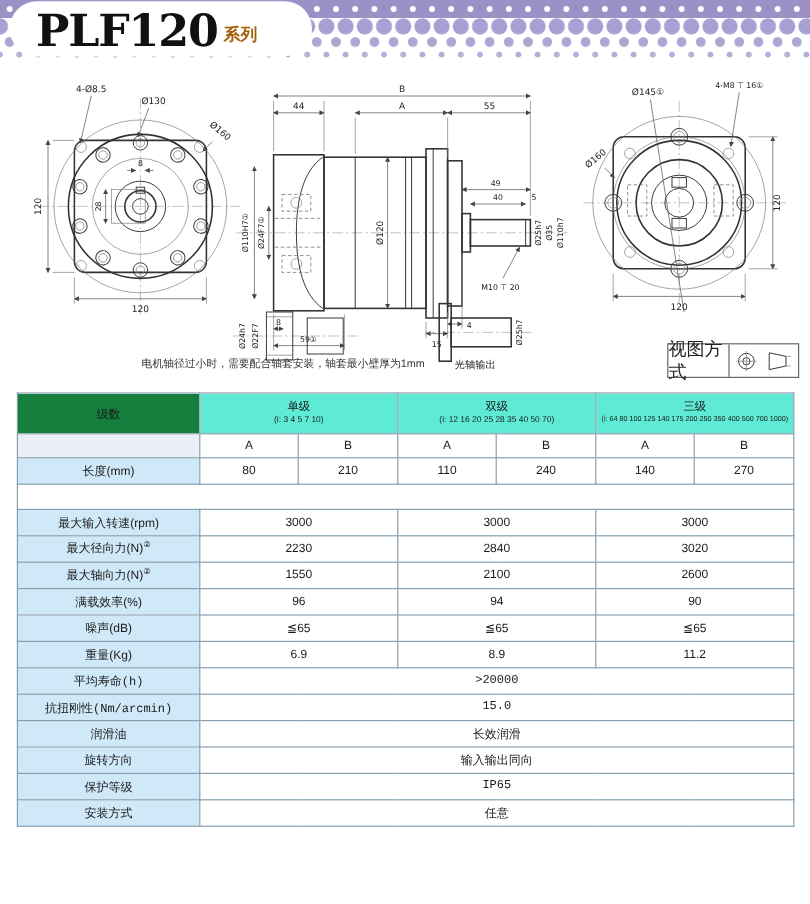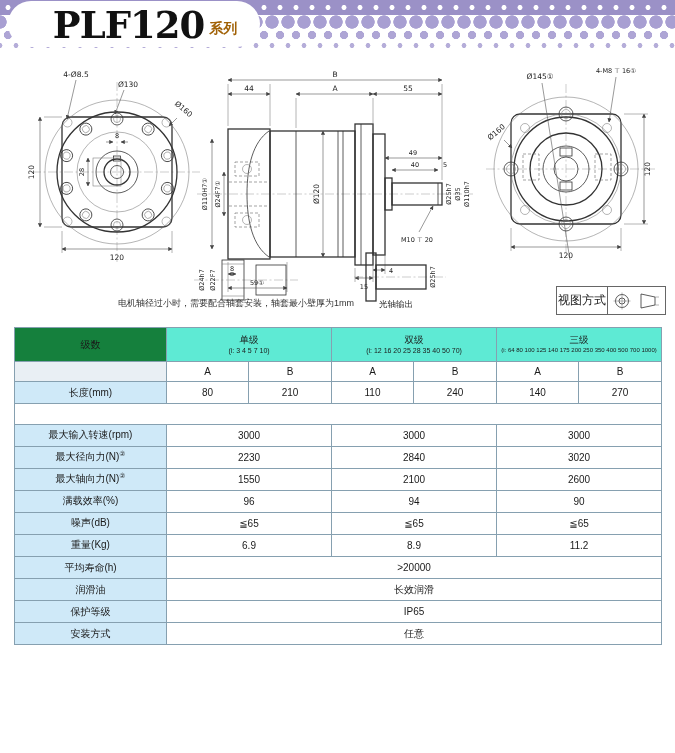--- a/index.html
+++ b/index.html
@@ -14,21 +14,21 @@
       background-image:radial-gradient(circle at center,#ffffff 2.2px,rgba(255,255,255,0) 2.8px);
       background-size:16px 15px;}
   .s2{height:14px;background-image:radial-gradient(circle at center,#a89fd2 6.4px,rgba(168,159,210,0) 7px);
       background-size:16px 14px;background-position:8px 50%;}
   .s3{height:12px;background-image:radial-gradient(circle at center,#aea5d5 3.8px,rgba(174,165,213,0) 4.4px);
       background-size:16px 12px;background-position:0 50%;}
   .s4{height:9px;background-image:radial-gradient(circle at center,#b5add9 2.2px,rgba(181,173,217,0) 2.7px);
       background-size:16px 9px;background-position:8px 50%;}
   .title-blob{
     position:absolute;left:8px;top:1px;width:252px;height:46px;background:#ffffff;
-    border-radius:24px;display:flex;align-items:flex-end;padding:0 0 2px 22px;box-sizing:border-box;justify-content:center;
+    border-radius:24px;display:flex;align-items:flex-end;padding:0 0 2px 22px;box-sizing:border-box;
   }
   .title-main{font-family:"DejaVu Serif",serif;font-weight:bold;font-size:37px;line-height:40px;
     color:#111;letter-spacing:-1px;}
   .title-suffix{font-size:14px;font-weight:bold;color:#a16207;margin:0 0 7px 5px;}
   
   .dwg{position:absolute;}
   svg{overflow:visible;}
   .ol{stroke:#333;fill:none;stroke-width:1.3;}          
   .ol2{stroke:#333;fill:none;stroke-width:0.8;}         
   .tl{stroke:#777;fill:none;stroke-width:0.55;}         
@@ -36,36 +36,36 @@
   .cl{stroke:#999;fill:none;stroke-width:0.5;stroke-dasharray:9 2.5 2 2.5;}  
   .hd{stroke:#666;fill:none;stroke-width:0.6;stroke-dasharray:3 2;}          
   .dt{fill:#222;font-size:7.5px;font-family:"DejaVu Sans",sans-serif;text-anchor:middle;}
   .dts{fill:#222;font-size:6.5px;font-family:"DejaVu Sans",sans-serif;text-anchor:middle;}
   .note-text{position:absolute;left:118px;top:297px;width:300px;font-size:9px;color:#333;}
   .caption{fill:#222;font-size:8.5px;text-anchor:middle;font-family:"Liberation Sans",sans-serif;}
   
   .viewbox{position:absolute;left:556px;top:286px;width:108px;height:27px;border:1px solid #666;
     display:flex;background:#fff;}
   .viewbox .vlabel{width:50px;border-right:1px solid #666;display:flex;align-items:center;
-    justify-content:center;font-size:12px;color:#222;}
+    justify-content:center;font-size:15px;color:#222;}
   .viewbox .vsym{flex:1;display:flex;align-items:center;justify-content:center;gap:8px;}
   
   table.spec{position:absolute;left:14px;top:327px;width:647px;border-collapse:collapse;
     table-layout:fixed;}
   table.spec td{border:1px solid #86a0b0;font-size:10px;text-align:center;padding:0;
     color:#1a1a1a;overflow:hidden;white-space:nowrap;}
   td.lab{background:#cfe9f8;text-align:left;padding-left:30px;font-size:10.5px;}
   .r-head td{background:#5eead4;height:33px;}
   .r-head td.lab{background:#15803d;}
   .r-sub td{height:19px;}
   .r-sub td.lab{background:#e9eff4;}
   .r-len td{height:21px;}
   .r-spacer td{height:20px;background:#fff;}
   .r-spec td{height:21px;}
-  .r-span td{height:21px;}
+  .r-span td{height:21px;font-family:Liberation Mono, monospace;}
   .gname{font-size:9.5px;line-height:12px;}
   .gratio{font-size:7px;line-height:9px;letter-spacing:0;}
   .g3 .gratio{font-size:6px;}
   sup.fn{font-size:7px;vertical-align:super;}
 </style>
 </head>
 <body>
 
 <div class="banner">
   <div class="strip s1"></div>
@@ -388,24 +388,32 @@
     <td colspan="2">6.9</td>
     <td colspan="2">8.9</td>
     <td colspan="2">11.2</td>
   </tr>
 
   <tr class="r-span">
     <td class="lab">平均寿命(h)</td>
     <td colspan="6">&gt;20000</td>
   </tr>
   <tr class="r-span">
+    <td class="lab">抗扭刚性(Nm/arcmin)</td>
+    <td colspan="6">15.0</td>
+  </tr>
+  <tr class="r-span">
     <td class="lab">润滑油</td>
     <td colspan="6">长效润滑</td>
   </tr>
   <tr class="r-span">
+    <td class="lab">旋转方向</td>
+    <td colspan="6">输入输出同向</td>
+  </tr>
+  <tr class="r-span">
     <td class="lab">保护等级</td>
     <td colspan="6">IP65</td>
   </tr>
   <tr class="r-span">
     <td class="lab">安装方式</td>
     <td colspan="6">任意</td>
   </tr>
   </tbody>
 </table>
 

